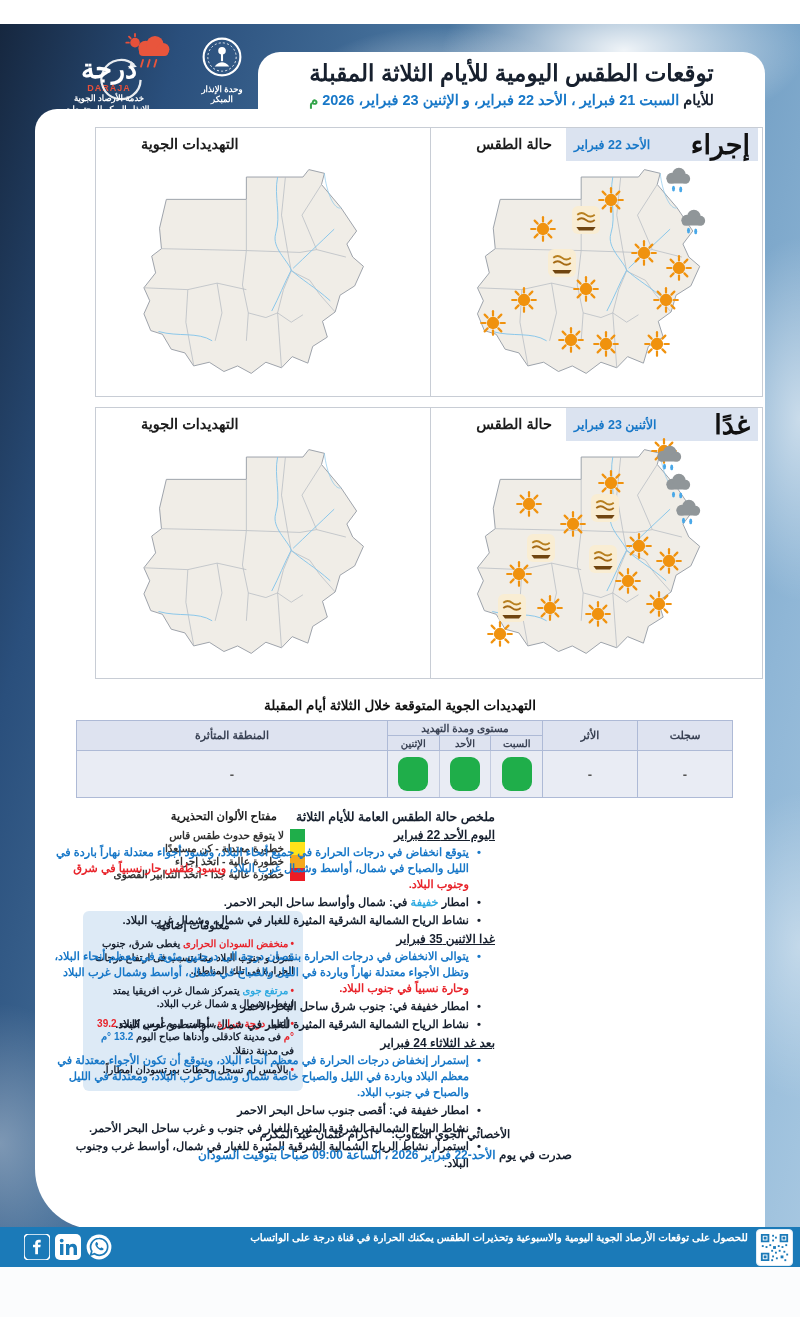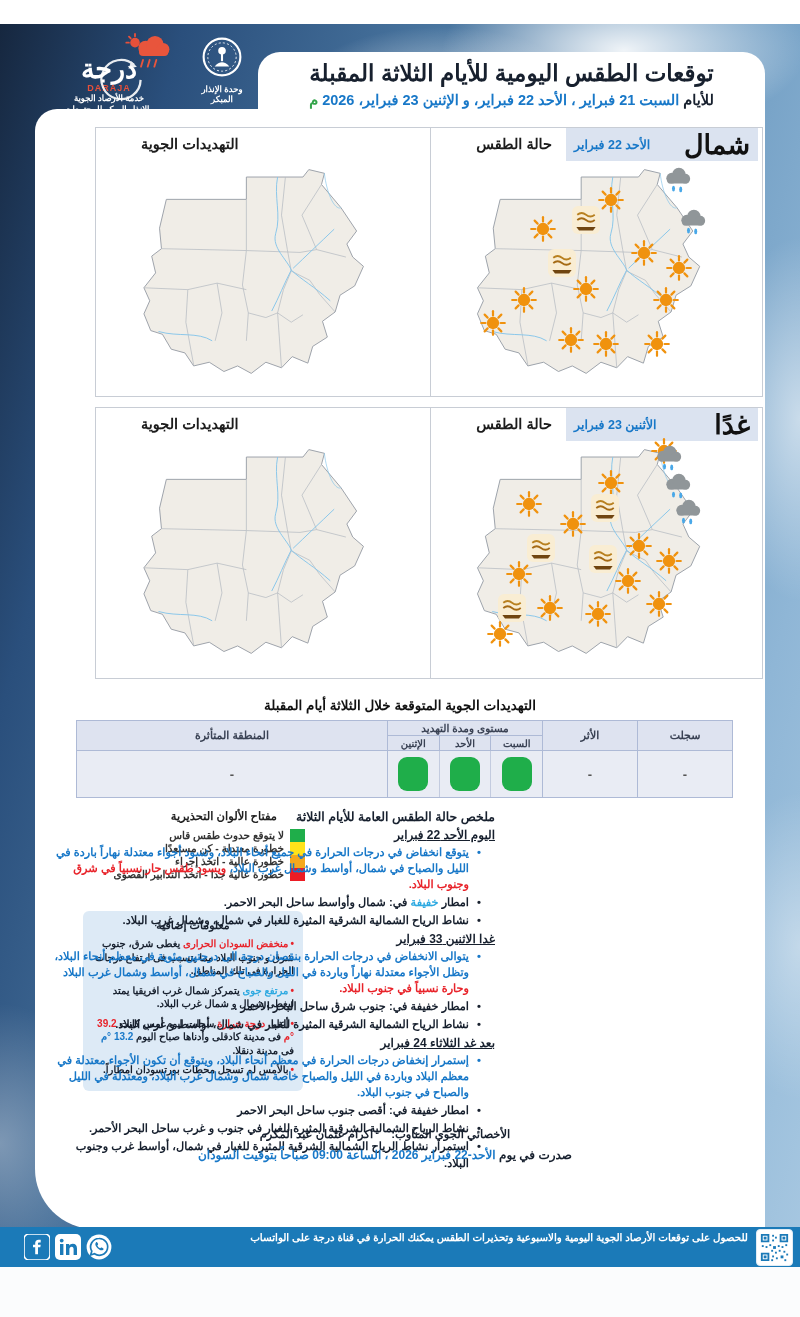--- a/index.html
+++ b/index.html
@@ -160,21 +160,21 @@
 
   <div class="title-tab">
     <div class="main-title">توقعات الطقس اليومية للأيام الثلاثة المقبلة</div>
     <div class="sub-title"><span>للأيام</span> <span class="sub-dates">السبت 21 فبراير ، الأحد 22 فبراير، و الإثنين 23 فبراير، 2026</span> <span class="sub-era">م</span></div>
   </div>
 
   <div class="card">
 
     <div class="section" id="sec-today">
       <div class="date-strip">
-        <span class="day-label">شمال</span>
+        <span class="day-label">إجراء</span>
         <span class="date-label">الأحد 22 فبراير</span>
       </div>
       <div class="panel-label weather-label">حالة الطقس</div>
       <div class="panel-label threats-label">التهديدات الجوية</div>
       <div class="map-canvas weather-map">
   <svg class="sudan" viewBox="0 0 330 245" preserveAspectRatio="none">
     <path d="M68,38 L150,38 L150,14 L208,14 L214,6 L230,10 L227,22 L247,47 L263,72 L253,86 L259,100 L270,110 L261,131 L246,141 L241,159 L228,169 L233,186 L218,196 L213,214 L197,207 L186,219 L170,213 L155,225 L141,217 L127,223 L112,213 L96,217 L87,203 L73,199 L64,183 L52,179 L45,161 L51,147 L45,133 L57,117 L53,99 L63,91 L61,69 Z" fill="#f0ede7" stroke="#9aa0a8" stroke-width="1"></path>
     <g fill="none" stroke="#b7bcc3" stroke-width="0.8">
       <path d="M190,14 L186,55 L192,92"></path>
       <path d="M227,22 L207,55 L222,92"></path>
@@ -820,21 +820,21 @@
     </div>
 
     <div class="summary">
       <div class="summary-title">ملخص حالة الطقس العامة للأيام الثلاثة</div>
       <div class="sum-heading">اليوم  الأحد 22 فبراير</div>
       <ul>
         <li class="blue"><span class="t-blue">يتوقع انخفاض في درجات الحرارة في جميع أنحاء البلاد، وتسود أجواء معتدلة نهاراً باردة في الليل والصباح في شمال، أواسط وشمال غرب البلاد، </span><span class="t-red">ويسود طقس حار نسبياً في شرق وجنوب البلاد.</span></li>
         <li class="black"><span>امطار </span><span class="t-cyan">خفيفة</span><span> في: شمال وأواسط ساحل البحر الاحمر.</span></li>
         <li class="black"><span>نشاط الرياح الشمالية الشرقية المثيرة للغبار في شمال، وشمال غرب البلاد.</span></li>
       </ul>
-      <div class="sum-heading">غدا  الاثنين 33 فبراير</div>
+      <div class="sum-heading">غدا  الاثنين 35 فبراير</div>
       <ul>
         <li class="blue"><span class="t-blue">يتوالى الانخفاض في درجات الحرارة بنقصان درجة الى درجتين مئوية في معظم أنحاء البلاد، وتظل الأجواء معتدلة نهاراً وباردة في الليل والصباح في  شمال، أواسط وشمال غرب البلاد </span><span class="t-red">وحارة نسبياً  في جنوب البلاد.</span></li>
         <li class="black"><span>امطار خفيفة في:  جنوب شرق ساحل البحر الاحمر .</span></li>
         <li class="black"><span>نشاط الرياح الشمالية الشرقية المثيرة للغبار في شمال، أواسط و غرب البلاد.</span></li>
       </ul>
       <div class="sum-heading">بعد غد الثلاثاء 24 فبراير</div>
       <ul>
         <li class="blue"><span class="t-blue">إستمرار إنخفاض درجات الحرارة في معظم أنحاء البلاد، ويتوقع  أن تكون الأجواء معتدلة في معظم البلاد وباردة في الليل والصباح خاصة شمال وشمال غرب البلاد، ومعتدلة في الليل والصباح في جنوب البلاد.</span></li>
         <li class="black"><span>امطار خفيفة في:  أقصى جنوب ساحل البحر الاحمر</span></li>
         <li class="black"><span>نشاط الرياح الشمالية الشرقية المثيرة للغبار في جنوب و غرب ساحل البحر الأحمر.</span></li>

